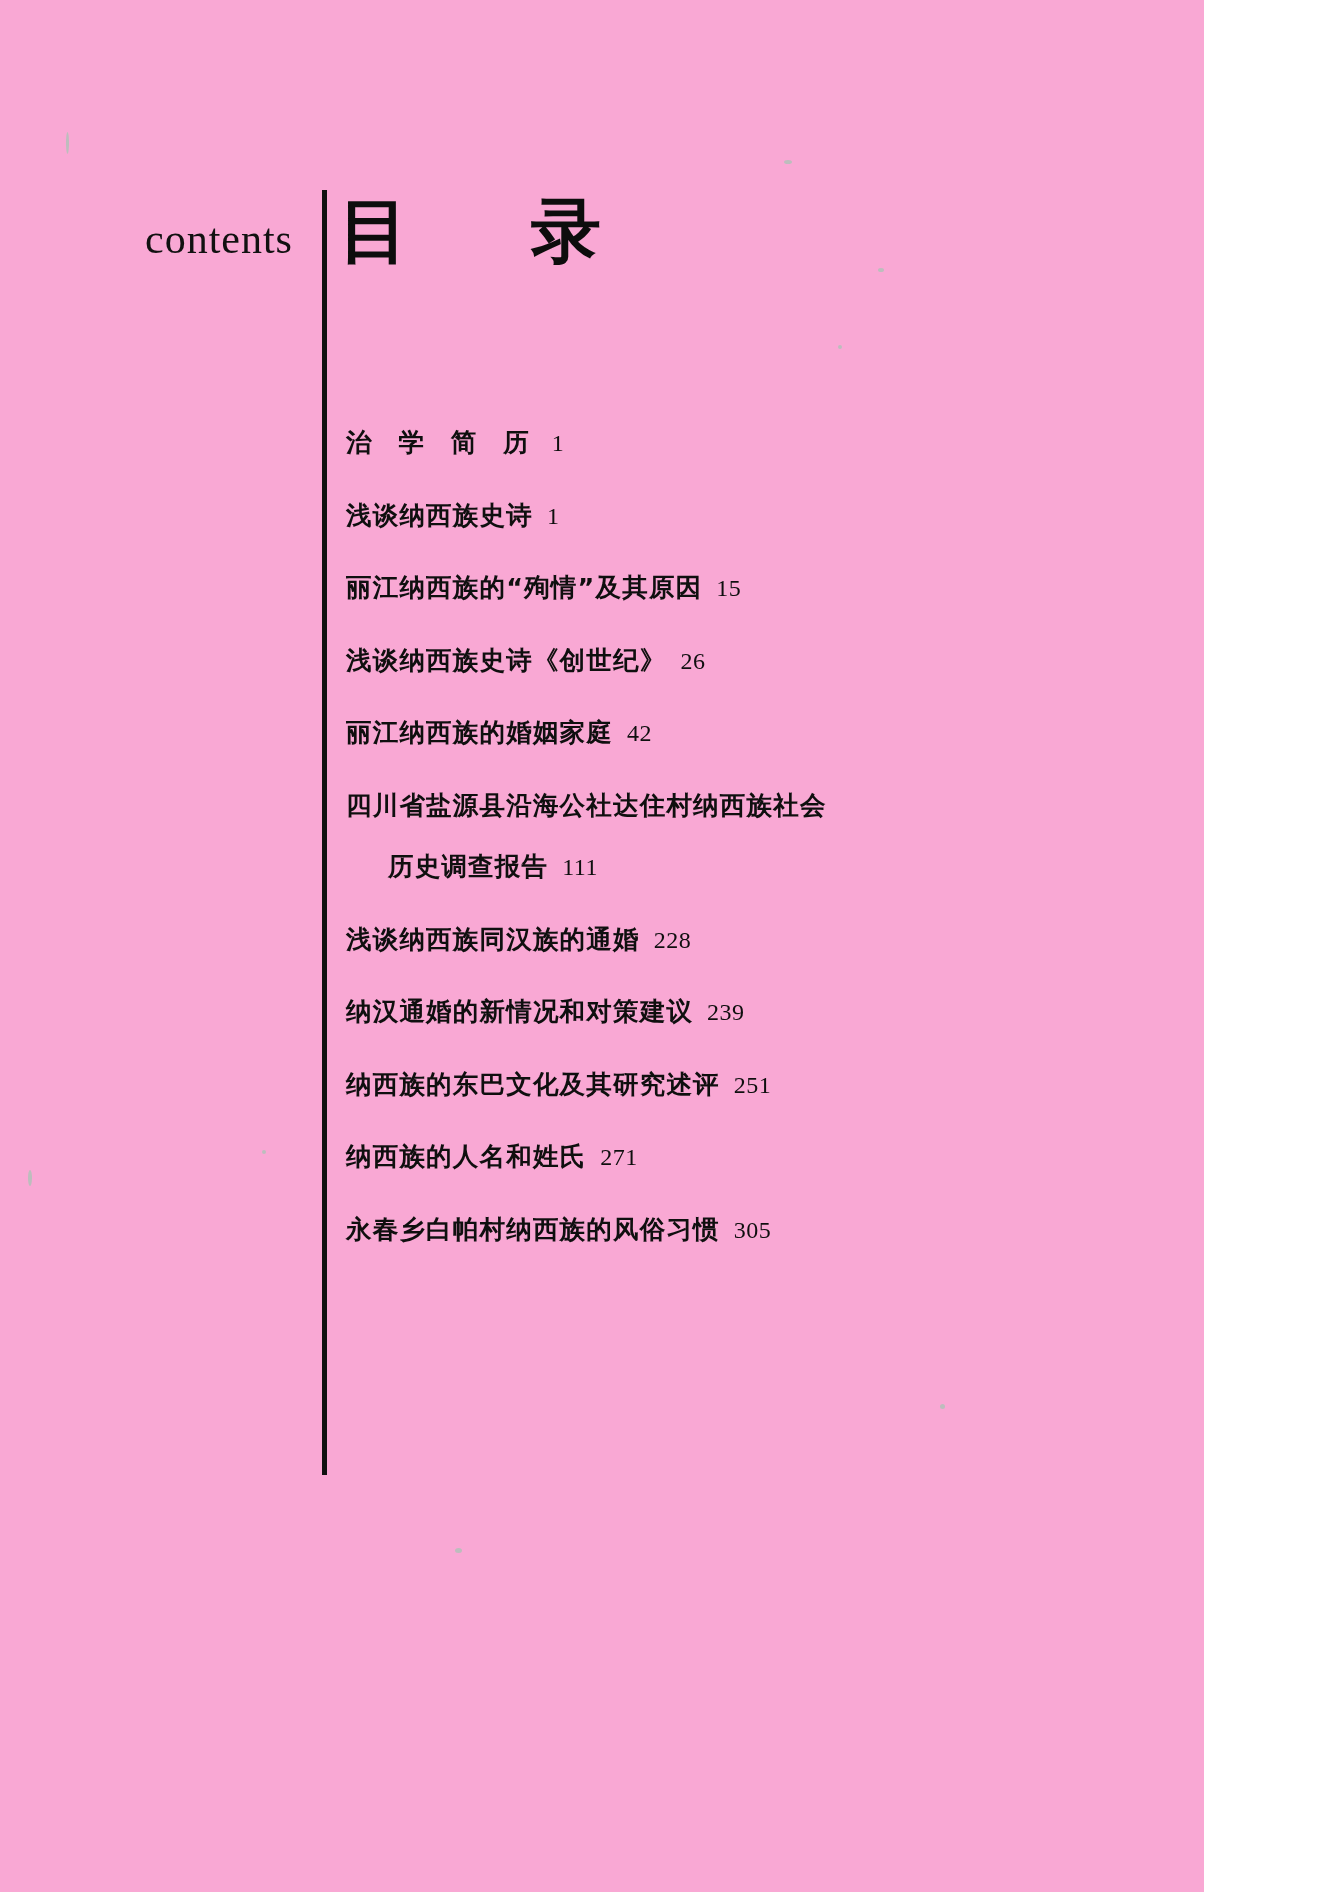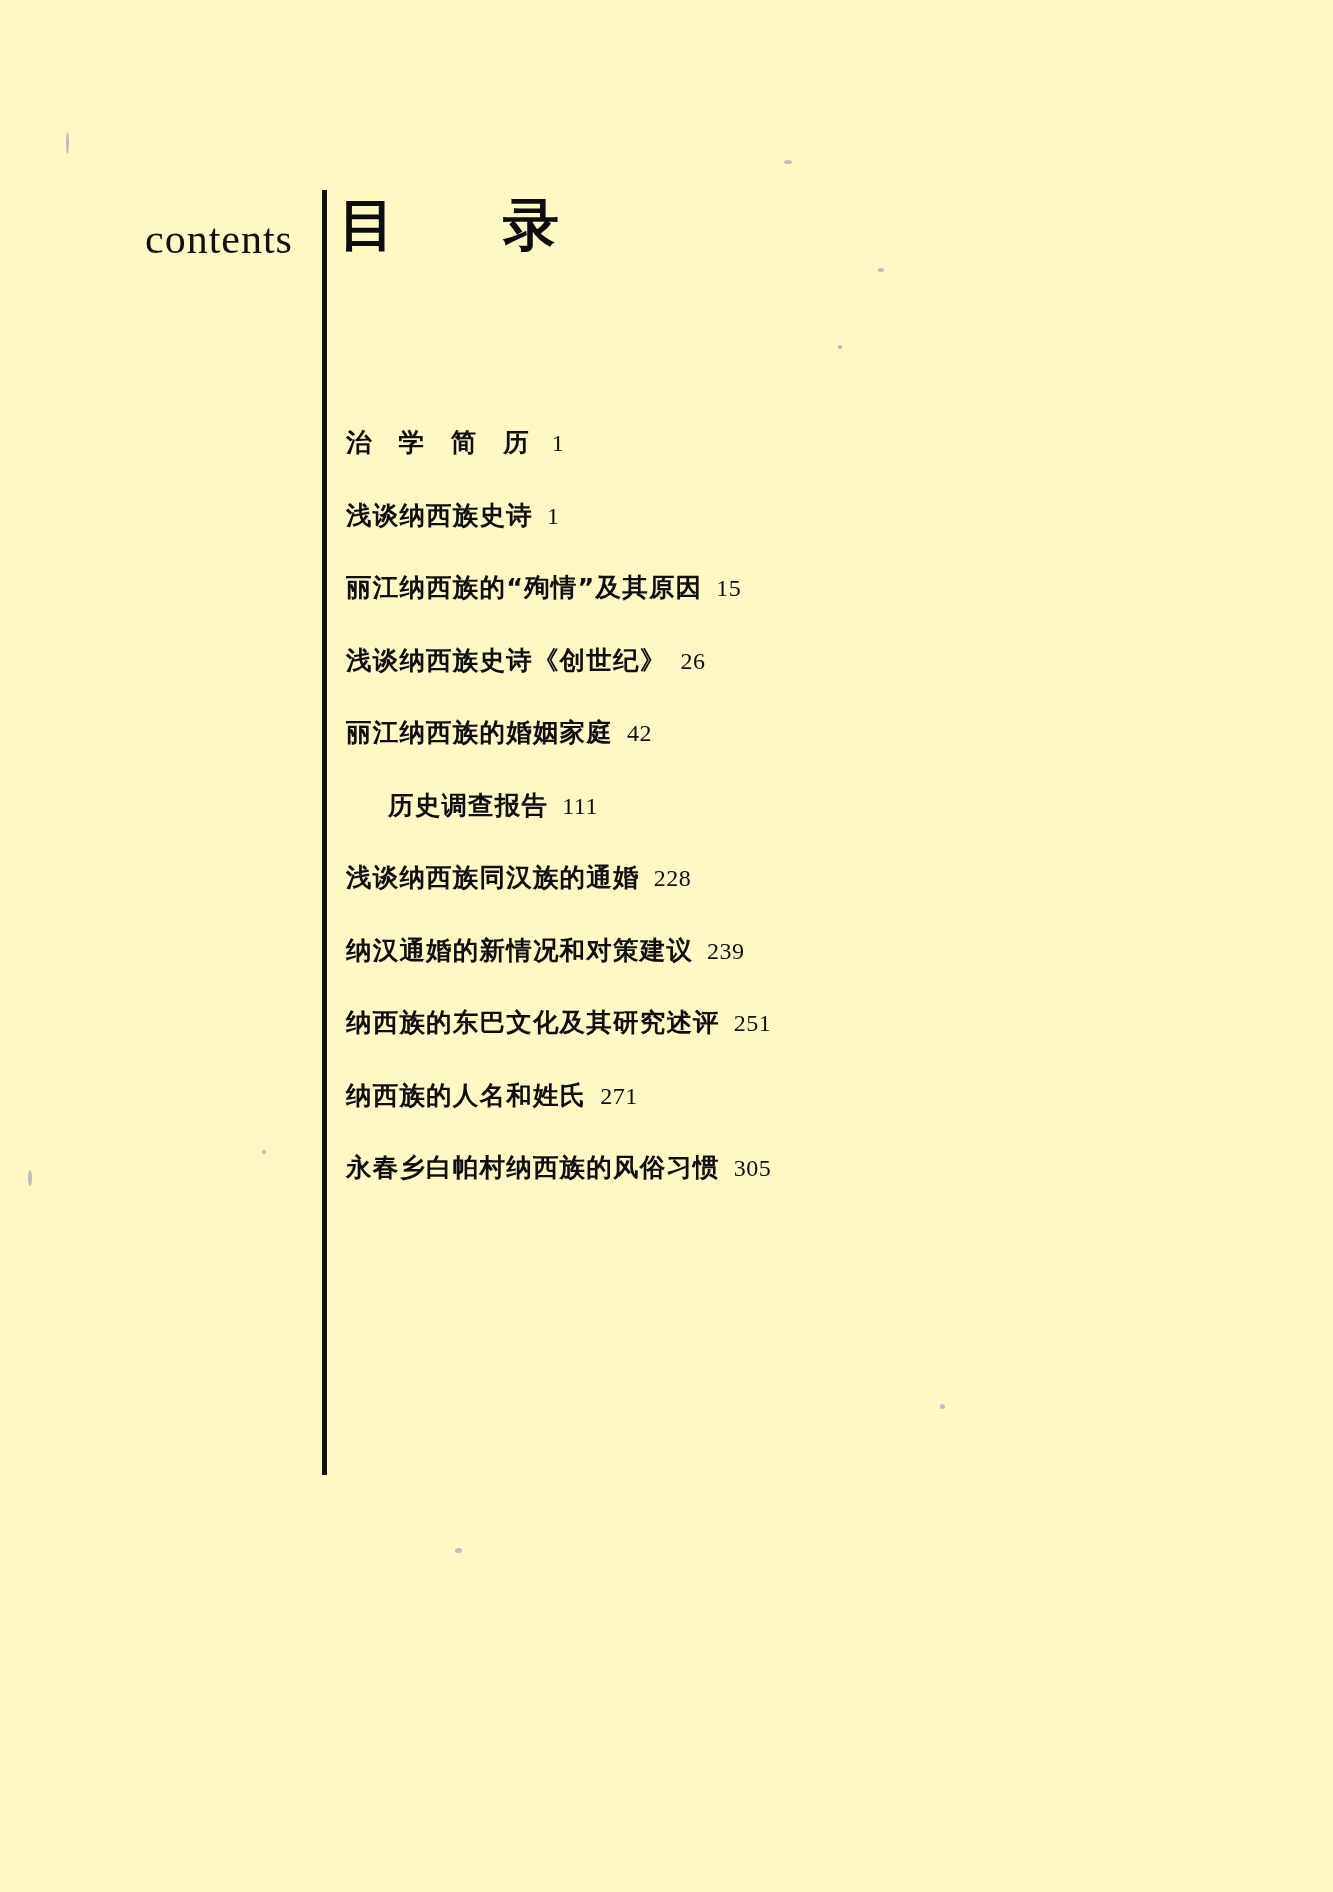--- a/index.html
+++ b/index.html
@@ -5,23 +5,23 @@
   html, body {
     margin: 0;
     padding: 0;
     background: #ffffff;
   }
   body {
     font-family: "Liberation Serif", serif;
   }
   .page {
     position: relative;
-    width: 1333px;
+    width: 1204px;
     height: 1892px;
-    background: #fef9c3;
+    background: #f9a8d4;
     overflow: hidden;
   }
 
   
   .speck {
     position: absolute;
     background: #bdbdbd;
     border-radius: 50%;
   }
 
@@ -45,21 +45,21 @@
   .vrule {
     position: absolute;
     left: 322px;
     top: 190px;
     width: 5px;
     height: 1285px;
     background: #111;
   }
   .mulu {
     font-family: "DejaVu Serif", serif;
-    font-size: 56px;
+    font-size: 70px;
     font-weight: 700;
     color: #0d0d0d;
     letter-spacing: 26px;
     line-height: 1;
     margin-left: 22px;
     white-space: nowrap;
   }
 
   .toc {
     position: absolute;
@@ -118,20 +118,21 @@
     <div class="contents-word">contents</div>
     <div class="mulu">目　录</div>
   </div>
 
   <div class="toc">
       <div class="toc-entry"><span class="toc-title spaced">治 学 简 历</span><span class="toc-page">1</span></div>
       <div class="toc-entry"><span class="toc-title">浅谈纳西族史诗</span><span class="toc-page">1</span></div>
       <div class="toc-entry"><span class="toc-title">丽江纳西族的“殉情”及其原因</span><span class="toc-page">15</span></div>
       <div class="toc-entry"><span class="toc-title">浅谈纳西族史诗《创世纪》</span><span class="toc-page">26</span></div>
       <div class="toc-entry"><span class="toc-title">丽江纳西族的婚姻家庭</span><span class="toc-page">42</span></div>
+      <div class="toc-entry tight"><span class="toc-title">四川省盐源县沿海公社达住村纳西族社会</span></div>
       <div class="toc-entry indent"><span class="toc-title">历史调查报告</span><span class="toc-page">111</span></div>
       <div class="toc-entry"><span class="toc-title">浅谈纳西族同汉族的通婚</span><span class="toc-page">228</span></div>
       <div class="toc-entry"><span class="toc-title">纳汉通婚的新情况和对策建议</span><span class="toc-page">239</span></div>
       <div class="toc-entry"><span class="toc-title">纳西族的东巴文化及其研究述评</span><span class="toc-page">251</span></div>
       <div class="toc-entry"><span class="toc-title">纳西族的人名和姓氏</span><span class="toc-page">271</span></div>
       <div class="toc-entry"><span class="toc-title">永春乡白帕村纳西族的风俗习惯</span><span class="toc-page">305</span></div>
     </div>
 
 </div>
 

